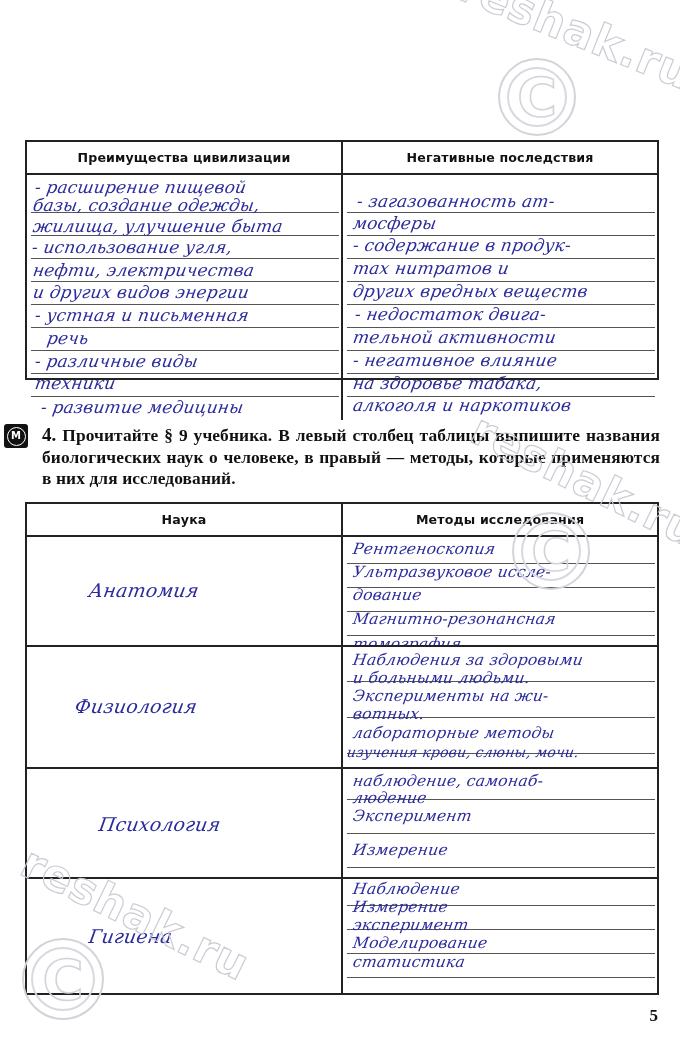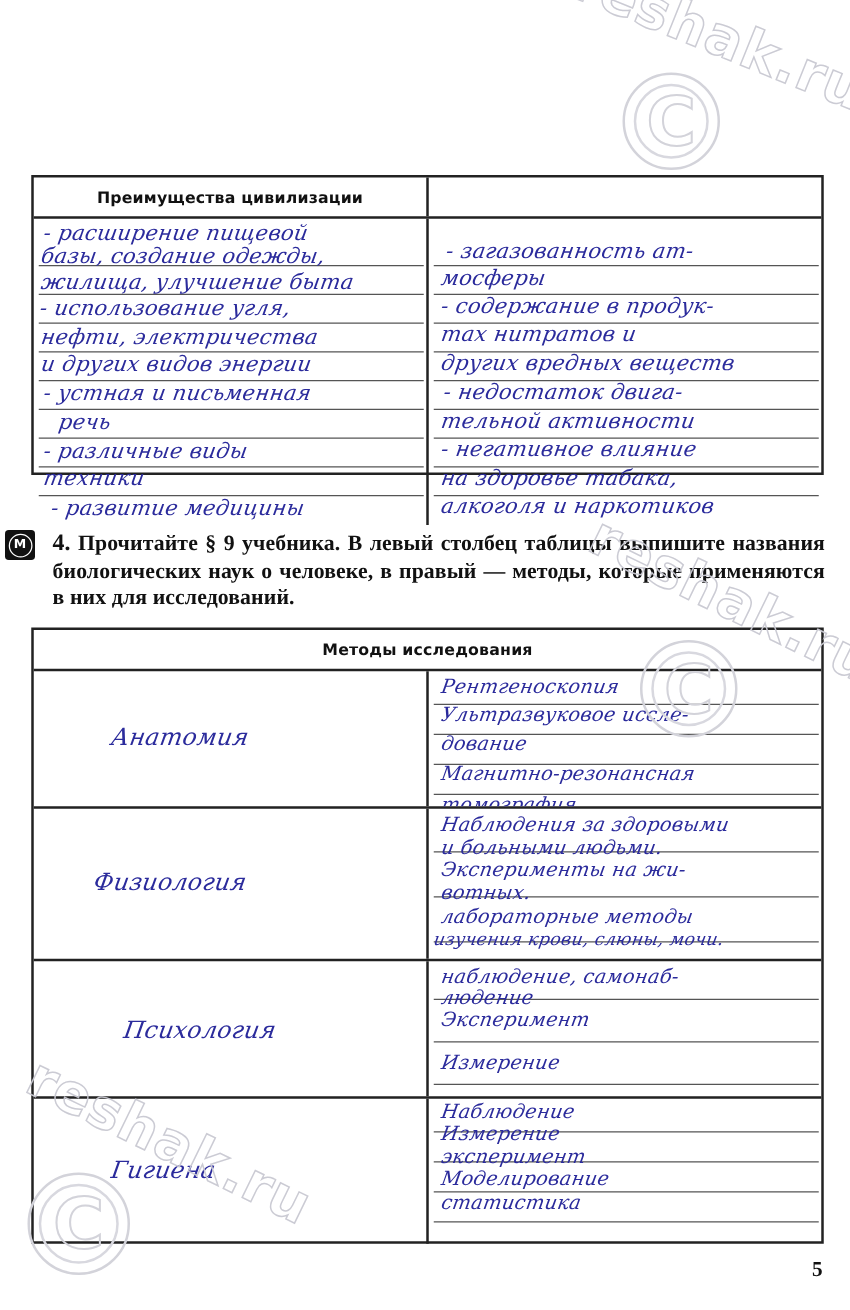--- a/index.html
+++ b/index.html
@@ -148,20 +148,21 @@
   <div class="wm wm2">reshak.ru</div>
   <div class="wm-c wm2c"></div>
 
   <div class="wm wm3">reshak.ru</div>
   <div class="wm-c wm3c"></div>
 
 
   <div class="tbl" id="tbl1">
     <div class="thead">
       <div class="th left">Преимущества цивилизации</div>
+      <div class="th right">Негативные последствия</div>
     </div>
     <div class="trow" style="height:245px;">
       <div class="tcell left">
         <div class="lines">
           <i style="top:37px"></i>
             <i style="top:60px"></i>
             <i style="top:83px"></i>
           <i style="top:106px"></i>
             <i style="top:129px"></i>
             <i style="top:152px"></i>
@@ -211,20 +212,21 @@
   <div class="mbadge">
     <span class="ring">M</span>
   </div>
   <div class="ex" id="ex4">
     <p><span class="num">4.</span>
        <span class="txt">Прочитайте § 9 учебника. В левый столбец таблицы выпишите названия биологических наук о человеке, в правый — методы, которые применяются в них для исследований.</span></p>
   </div>
 
   <div class="tbl" id="tbl2">
     <div class="thead">
+      <div class="th left">Наука</div>
       <div class="th right">Методы исследования</div>
     </div>
 
     <div class="trow rowsep" style="height:110px;">
       <div class="tcell left">
         <div class="hw big" style="left:62px;top:44px;">Анатомия</div>
       </div>
       <div class="tcell right">
         <div class="lines">
           <i style="top:26px"></i>

